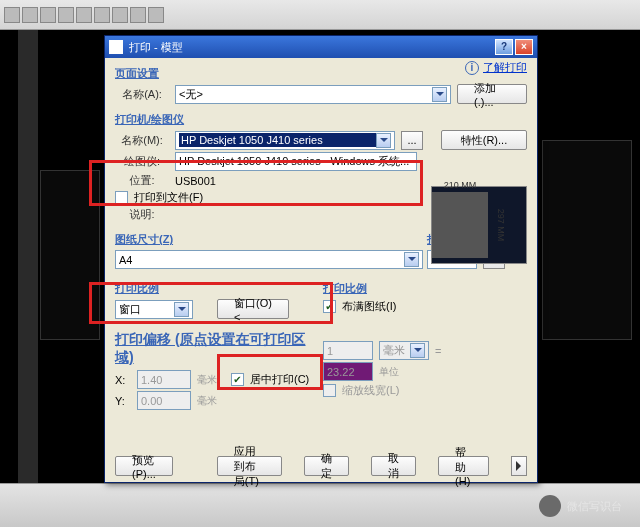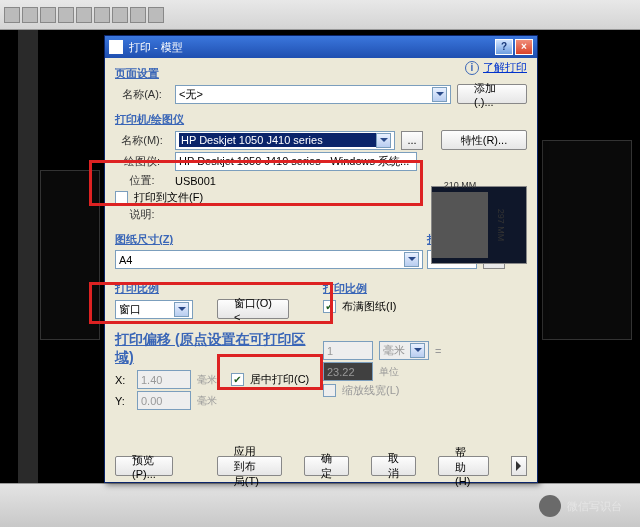--- a/index.html
+++ b/index.html
@@ -212,21 +212,21 @@
           <div class="input" style="width:50px;background:#eee;color:#999">
               <span>1</span>
             </div>
           <div class="select" style="width:50px;background:#eee">
               <span style="color:#999">毫米</span>
               <span class="arrow"></span>
             </div>
           <span style="color:#999">=</span>
         </div>
         <div class="row">
-          <div class="input" style="width:50px;background:#404040;color:#999">
+          <div class="input" style="width:50px;background:#701a75;color:#999">
               <span>23.22</span>
             </div>
           <span class="unit">单位</span>
         </div>
         <div class="row">
           <span class="checkbox" style="background:#eee"></span>
           <span style="color:#999">缩放线宽(L)</span>
         </div>
       </div>
     </div>

